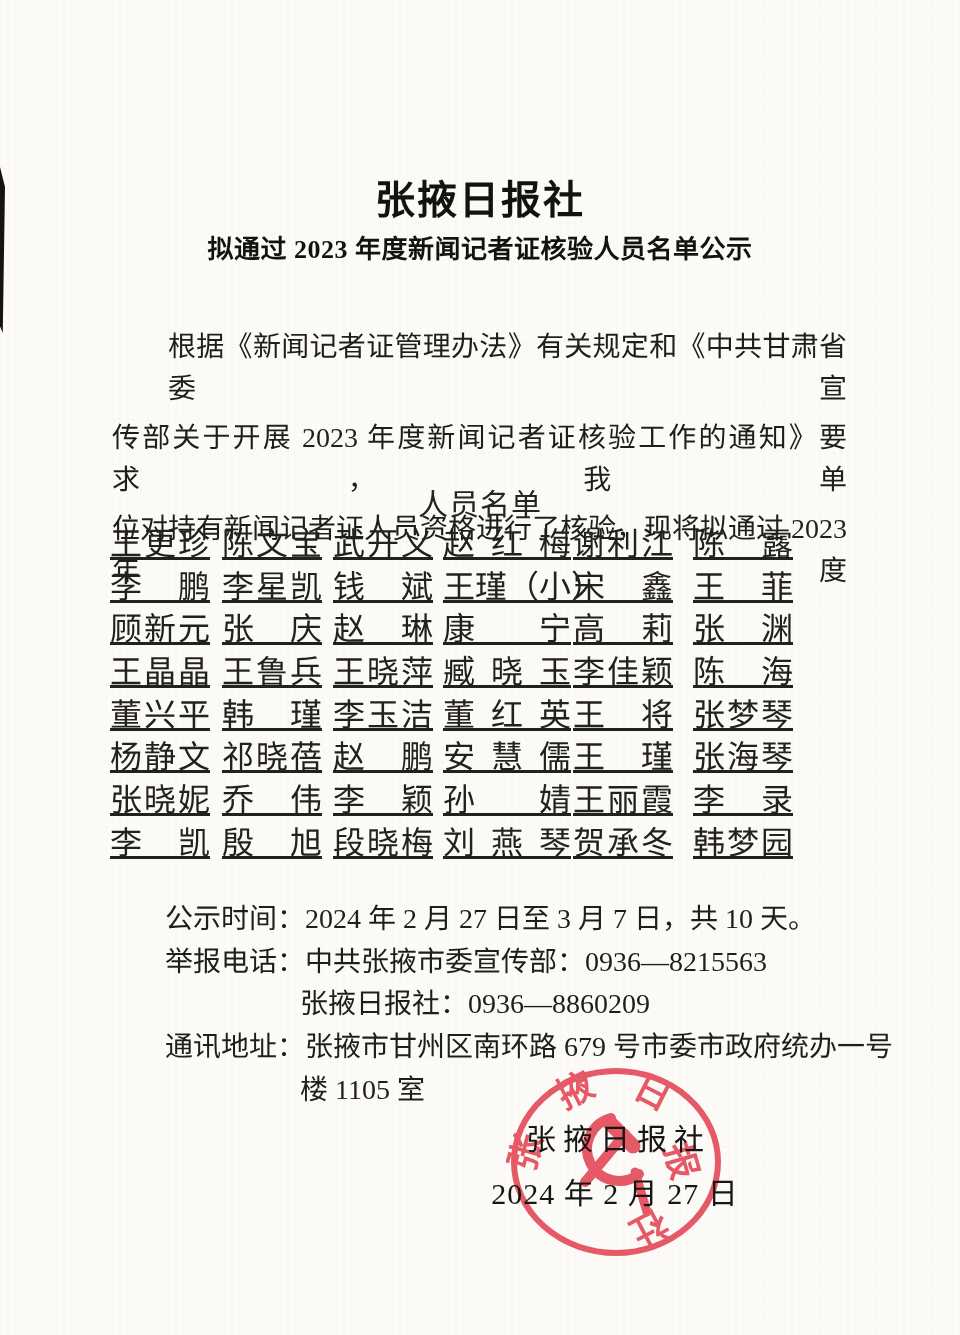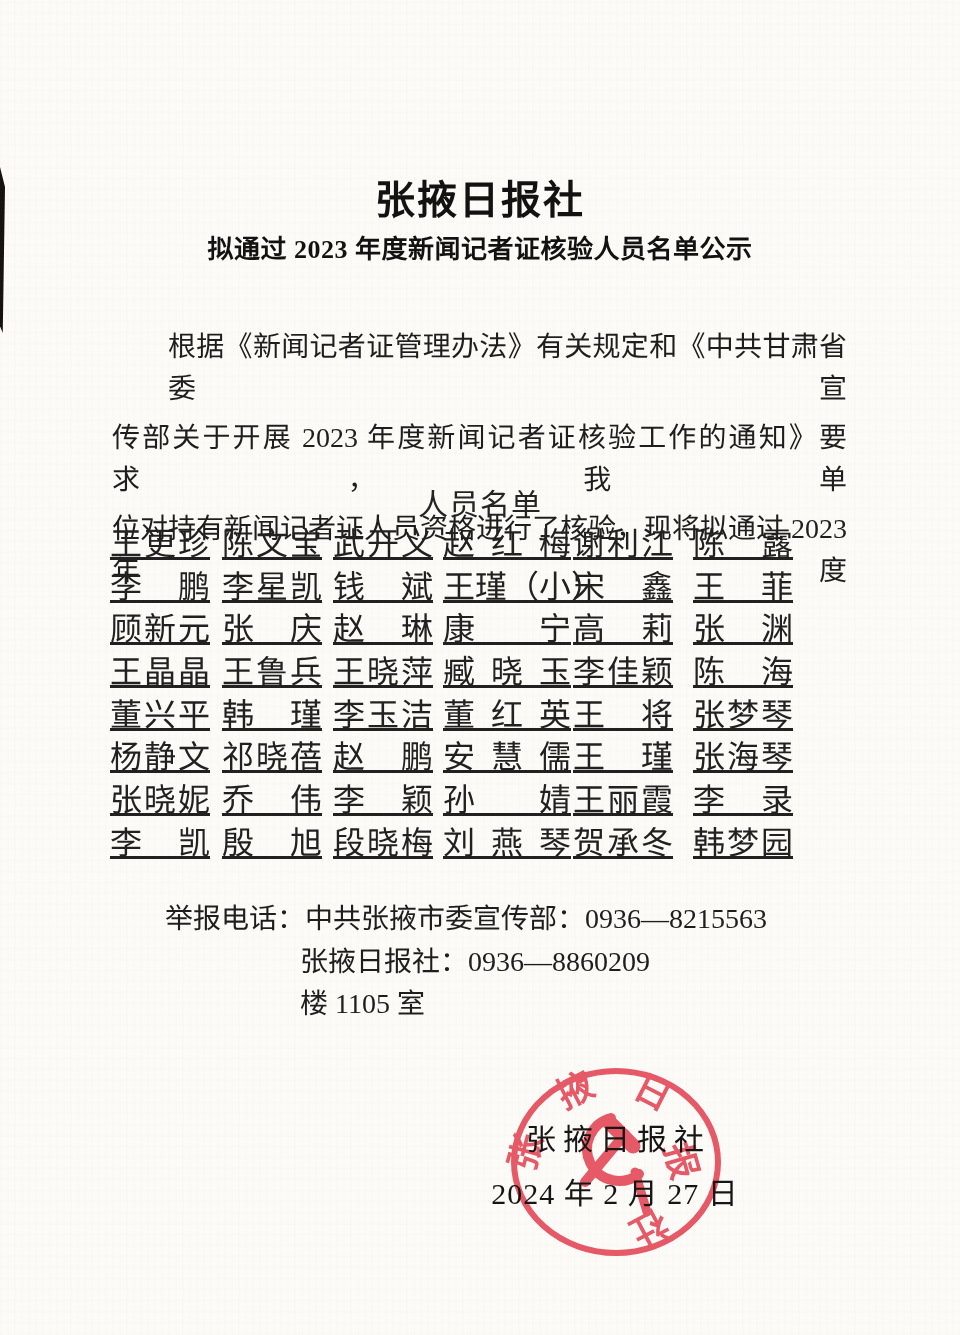--- a/index.html
+++ b/index.html
@@ -143,22 +143,24 @@
 
     <div class="name-cell">李　凯</div>
     <div class="name-cell">殷　旭</div>
     <div class="name-cell">段晓梅</div>
     <div class="name-cell wide">刘燕琴</div>
     <div class="name-cell">贺承冬</div>
     <div class="name-cell">韩梦园</div>
   </div>
 
   <div class="footer-block">
+    <div class="footer-line">公示时间：2024 年 2 月 27 日至 3 月 7 日，共 10 天。</div>
     <div class="footer-line">举报电话：中共张掖市委宣传部：0936—8215563</div>
     <div class="footer-line indent">张掖日报社：0936—8860209</div>
+    <div class="footer-line">通讯地址：张掖市甘州区南环路 679 号市委市政府统办一号</div>
     <div class="footer-line indent">楼 1105 室</div>
   </div>
 
   <svg class="seal" width="222" height="212" viewBox="0 0 222 212">
     <ellipse cx="111" cy="104" rx="102" ry="91" fill="none" stroke="#e23b4b" stroke-width="6"></ellipse>
 
     <g transform="translate(104,102)" stroke="#e23b4b" fill="none" stroke-linecap="round">
       <path d="M 2,-42 A 32,32 0 1 0 30,14" stroke-width="10"></path>
       <path d="M 26,12 L 38,52" stroke-width="9"></path>
       <path d="M -24,22 L 16,-26" stroke-width="10"></path>

